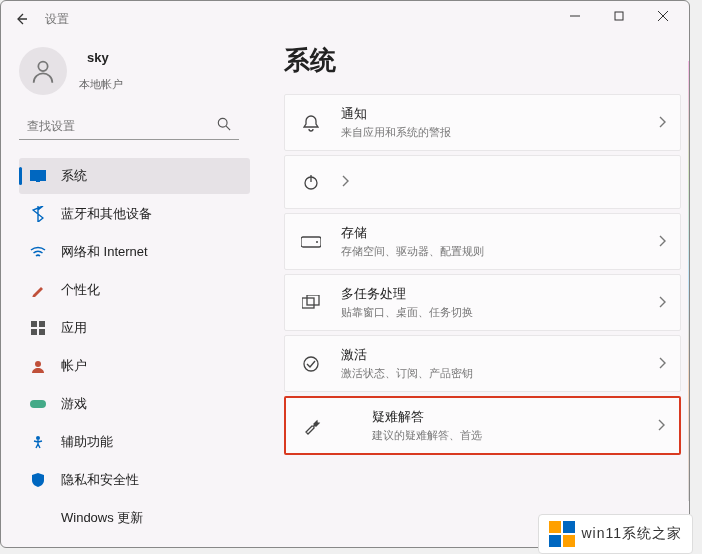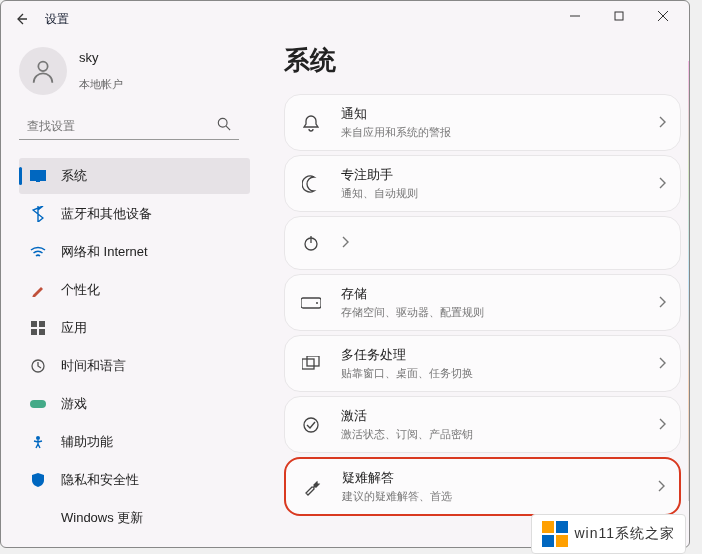--- a/index.html
+++ b/index.html
@@ -1,48 +1,48 @@
 <!DOCTYPE html>
 <html><head>
   <meta charset="utf-8">
   <style>
     * { margin: 0; padding: 0; box-sizing: border-box; font-family: "Segoe UI", "Microsoft YaHei", sans-serif; }
     body { background: #f0f0f0; width: 702px; height: 554px; position: relative; }
     .window { width: 690px; height: 548px; background: #f8f5f8; border: 1px solid #888; border-radius: 6px; overflow: hidden; position: relative; }
     .titlebar { height: 36px; display: flex; align-items: center; padding: 0 8px; }
     .back-btn { width: 24px; height: 24px; display: flex; align-items: center; justify-content: center; cursor: pointer; color: #333; }
-    .title { margin-left: 12px; font-size: 12px; color: #0f172a; }
+    .title { margin-left: 12px; font-size: 12px; color: #737373; }
     .win-controls { position: absolute; right: 4px; top: 0; display: flex; }
     .win-ctrl { width: 44px; height: 30px; display: flex; align-items: center; justify-content: center; color: #333; cursor: pointer; }
     .body { display: flex; height: calc(100% - 36px); }
     .sidebar { width: 255px; padding: 10px 6px 0 18px; display: flex; flex-direction: column; }
     .user { display: flex; align-items: center; margin-bottom: 18px; }
     .avatar { width: 48px; height: 48px; border-radius: 50%; background: #e6e2e6; display: flex; align-items: center; justify-content: center; color: #666; margin-right: 12px; }
-    .user-name { font-size: 13px; font-weight: 400; color: #222; }
+    .user-name { font-size: 13px; font-weight: 700; color: #222; margin-left: 8px; }
     .user-type { font-size: 11px; color: #666; margin-top: 12px; }
     .search-box { display: flex; align-items: center; border-bottom: 1px solid #999; padding: 4px 8px; margin-bottom: 18px; width: 220px; }
     .search-box input { border: none; background: transparent; outline: none; flex: 1; font-size: 12px; color: #666; }
     .search-icon-h { color: #555; }
     .nav { display: flex; flex-direction: column; gap: 2px; }
     .nav-item { display: flex; align-items: center; height: 36px; padding: 0 10px; border-radius: 3px; cursor: pointer; font-size: 13px; color: #222; }
     .nav-item.active { background: #e6e2e6; position: relative; }
     .nav-item.active::before { content: ""; position: absolute; left: 0; top: 9px; bottom: 9px; width: 3px; background: #0067c0; border-radius: 2px; }
     .nav-icon { width: 18px; height: 18px; margin-right: 14px; display: flex; align-items: center; justify-content: center; flex-shrink: 0; }
     .main { flex: 1; padding: 6px 8px 0 28px; overflow: hidden; }
     .page-title { font-size: 26px; font-weight: 600; color: #222; margin-bottom: 16px; }
     .cards { display: flex; flex-direction: column; gap: 4px; }
-    .card { display: flex; align-items: center; background: #fcfbfc; border: 1px solid #e8e6e8; border-radius: 16px; padding: 10px 14px; cursor: pointer; min-height: 54px; }
-    .card.highlighted { border: 2px solid #d93920; }
+    .card { display: flex; align-items: center; background: #fcfbfc; border: 1px solid #e8e6e8; border-radius: 2px; padding: 10px 14px; cursor: pointer; min-height: 54px; }
+    .card.highlighted { border: 2px solid #d93920; gap: 30px; }
     .card-icon { width: 24px; height: 24px; margin-right: 18px; display: flex; align-items: center; justify-content: center; color: #444; flex-shrink: 0; }
     .card-text { flex: 1; }
     .card-title { font-size: 13px; color: #222; }
     .card-sub { font-size: 11px; color: #777; margin-top: 2px; }
     .chev { color: #777; }
     .watermark { position: absolute; right: 18px; bottom: 10px; font-size: 11px; color: rgba(100,100,100,0.5); letter-spacing: 1px; }
-    .brand-bar { position: absolute; right: 16px; bottom: 0; display: flex; align-items: center; gap: 6px; background: #fff; padding: 6px 10px; border: 1px solid #ddd; border-radius: 4px; }
+    .brand-bar { position: absolute; right: 9px; bottom: 0; display: flex; align-items: center; gap: 6px; background: #fff; padding: 6px 10px; border: 1px solid #ddd; border-radius: 4px; }
     .brand-text { font-size: 14px; color: #333; letter-spacing: 1px; }
     .side-strip { position: absolute; right: -2px; top: 60px; width: 3px; height: 440px; background: linear-gradient(#f5c, #9c6, #6cf, #f94, #aaa); opacity: 0.35; }
   </style>
 </head>
 <body>
 
 <div class="window">
   <div class="titlebar">
     <div class="back-btn">
       <svg width="14" height="14" viewBox="0 0 14 14">
@@ -135,25 +135,25 @@
                 <rect x="8" y="0" width="6" height="6" fill="#555"></rect>
                 <rect x="0" y="8" width="6" height="6" fill="#555"></rect>
                 <rect x="8" y="8" width="6" height="6" fill="#555"></rect>
               </svg>
             </span>
           <span>应用</span>
         </div>
         <div class="nav-item">
           <span class="nav-icon">
               <svg width="14" height="14" viewBox="0 0 14 14">
-                <circle cx="7" cy="7" r="6" stroke="#555" fill="none" stroke-width="1.3"></circle>
-                <path d="M7 3v4l3 2" stroke="#555" fill="none" stroke-width="1.3"></path>
-              </svg>
-            </span>
-          <span>时间和语言</span>
+                <circle cx="7" cy="5" r="3" fill="#c0503a"></circle>
+                <path d="M1 14c0-3 3-5 6-5s6 2 6 5" fill="#c0503a"></path>
+              </svg>
+            </span>
+          <span>帐户</span>
         </div>
         <div class="nav-item">
           <span class="nav-icon">
               <svg width="16" height="12" viewBox="0 0 16 12">
                 <rect x="0" y="2" width="16" height="8" rx="4" fill="#4a8"></rect>
               </svg>
             </span>
           <span>游戏</span>
         </div>
         <div class="nav-item">
@@ -192,34 +192,20 @@
             </div>
           <div class="card-text">
               <div class="card-title">通知</div>
               <div class="card-sub">来自应用和系统的警报</div>
             </div>
           <div class="chev"><svg width="8" height="12" viewBox="0 0 8 12">
                 <path d="M2 1l5 5-5 5" stroke="#777" fill="none" stroke-width="1.4"></path>
               </svg></div>
         </div>
 
-        <div class="card">
-          <div class="card-icon">
-              <svg width="18" height="18" viewBox="0 0 18 18">
-                <path d="M12 2a8 8 0 100 14 7 7 0 010-14z" stroke="#444" fill="none" stroke-width="1.3"></path>
-              </svg>
-            </div>
-          <div class="card-text">
-              <div class="card-title">专注助手</div>
-              <div class="card-sub">通知、自动规则</div>
-            </div>
-          <div class="chev"><svg width="8" height="12" viewBox="0 0 8 12">
-                <path d="M2 1l5 5-5 5" stroke="#777" fill="none" stroke-width="1.4"></path>
-              </svg></div>
-        </div>
 
         <div class="card">
           <div class="card-icon">
               <svg width="18" height="18" viewBox="0 0 18 18">
                 <circle cx="9" cy="10" r="6" stroke="#444" fill="none" stroke-width="1.3"></circle>
                 <line x1="9" y1="2" x2="9" y2="9" stroke="#444" stroke-width="1.3"></line>
               </svg>
             </div>
           <div class="chev"><svg width="8" height="12" viewBox="0 0 8 12">
                 <path d="M2 1l5 5-5 5" stroke="#777" fill="none" stroke-width="1.4"></path>

